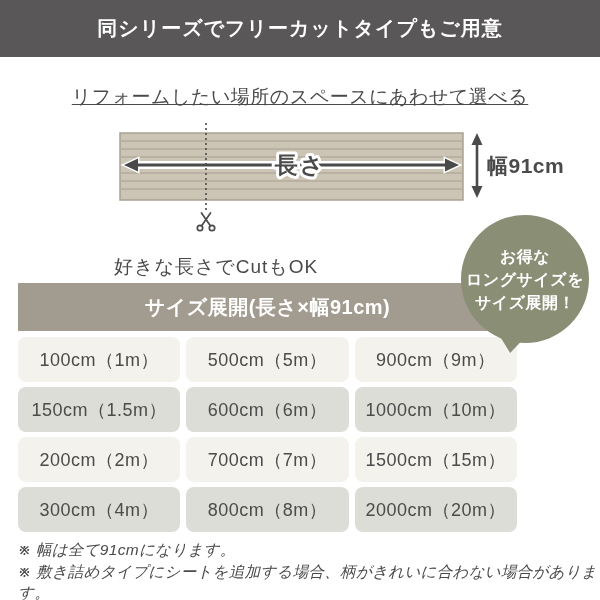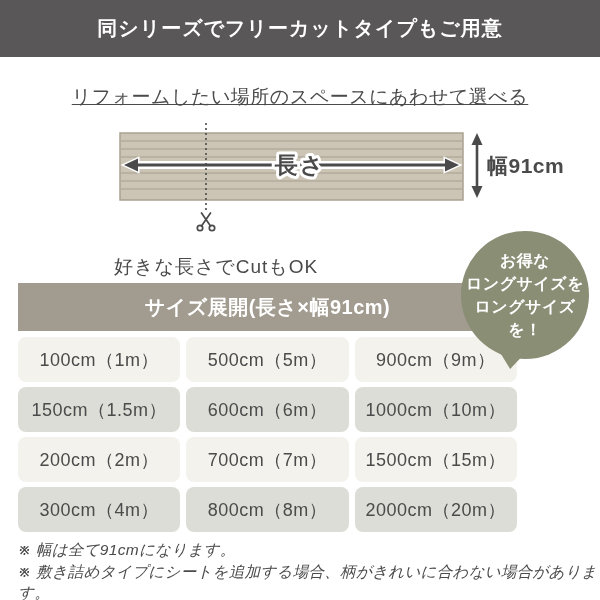--- a/index.html
+++ b/index.html
@@ -29,21 +29,21 @@
   
   .illu{position:absolute;left:0;top:115px;width:600px;height:145px;}
 
   
   .cut-caption{
     position:absolute;left:114px;top:231px;font-size:19px;letter-spacing:1px;color:#4a4a4a;margin-top:23px;
   }
 
   
   .badge{
-    position:absolute;left:461px;top:231px;width:128px;height:128px;
+    position:absolute;left:461px;top:215px;width:128px;height:128px;
     background:#8a8e75;border-radius:50%;z-index:5;
     display:flex;flex-direction:column;align-items:center;justify-content:center;
     text-align:center;
   }
   .badge:after{
     content:"";position:absolute;left:37px;bottom:-10px;width:0;height:0;
     border-left:13px solid transparent;border-right:13px solid transparent;
     border-top:17px solid #8a8e75;transform:rotate(6deg);
   }
   .badge-line{color:#ffffff;font-size:16px;line-height:23px;font-weight:bold;letter-spacing:0.5px;}
@@ -119,21 +119,21 @@
       <polygon points="477,83 471.5,71 482.5,71" fill="#4a4a4a"></polygon>
     </g>
     <text x="487" y="58" font-size="21" font-weight="bold" fill="#4a4a4a" letter-spacing="0.5">幅91cm</text>
   </svg>
 
   <div class="cut-caption">好きな長さでCutもOK</div>
 
   <div class="badge">
     <span class="badge-line">お得な</span>
     <span class="badge-line">ロングサイズを</span>
-    <span class="badge-line">ロングサイズを！</span>
+    <span class="badge-line">サイズ展開！</span>
   </div>
 
   <div class="size-table">
     <div class="table-title">サイズ展開(長さ×幅91cm)</div>
     <div class="table-grid">
       <div class="cell row-light">100cm（1m）</div>
       <div class="cell row-light">500cm（5m）</div>
       <div class="cell row-light">900cm（9m）</div>
       <div class="cell row-dark">150cm（1.5m）</div>
       <div class="cell row-dark">600cm（6m）</div>

